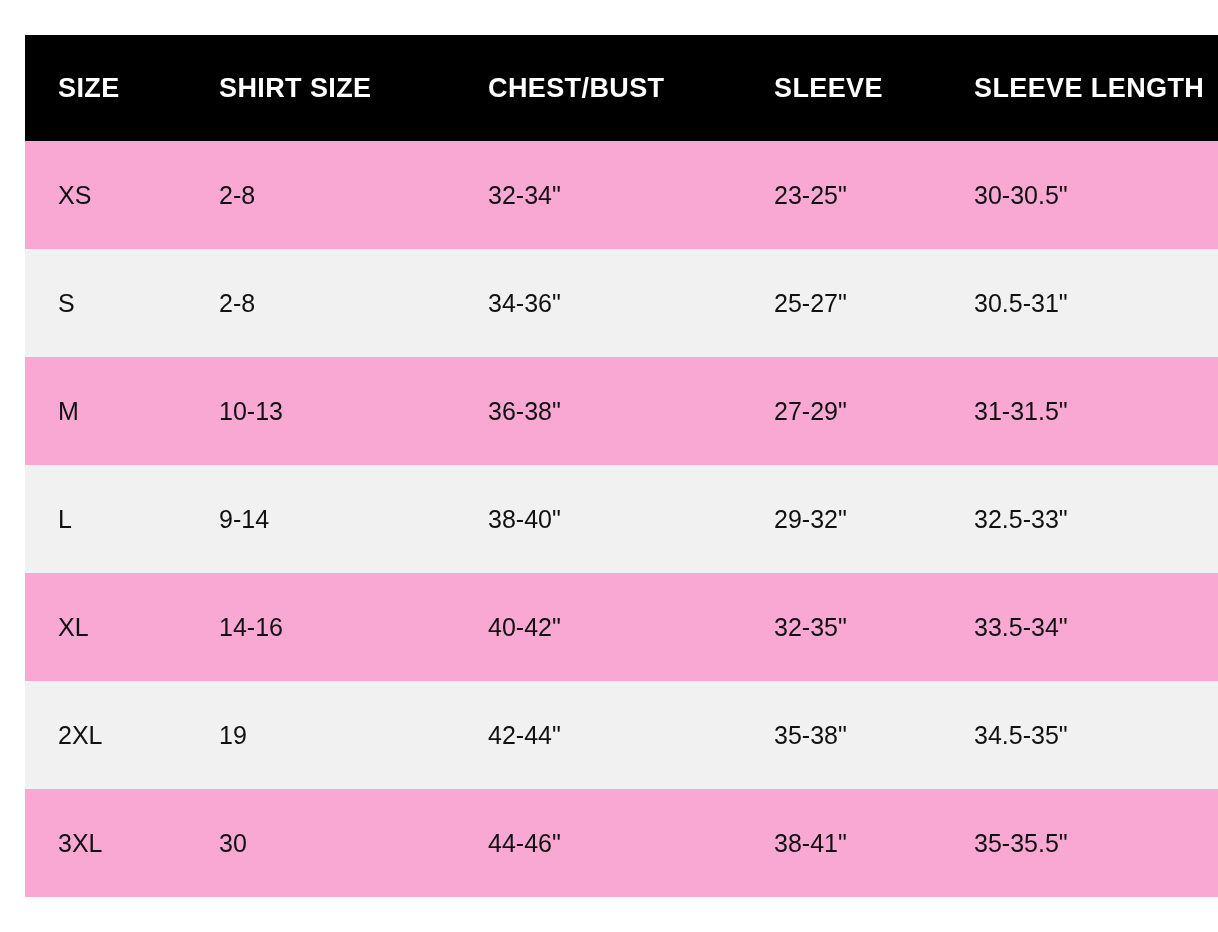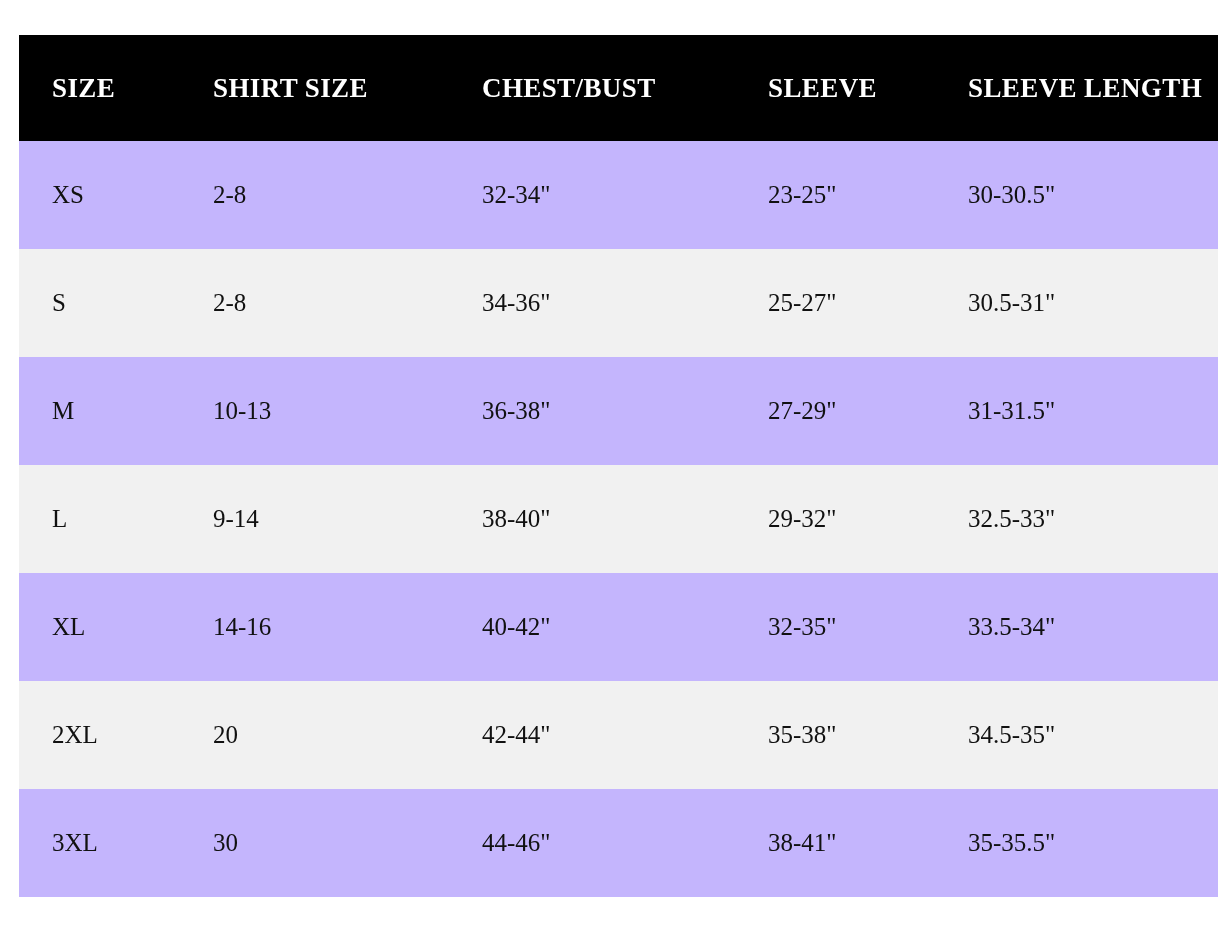--- a/index.html
+++ b/index.html
@@ -15,24 +15,23 @@
     overflow: hidden;
   }
   .page {
     position: relative;
     width: 1218px;
     height: 932px;
     background: #ffffff;
   }
   .table-wrap {
     position: absolute;
-    left: 19px;
+    left: 25px;
     top: 35px;
     width: 1145px;
-    font-family: Liberation Serif, serif;
   }
   table.size-table {
     border-collapse: collapse;
     width: 1145px;
     table-layout: fixed;
   }
   table.size-table thead tr {
     background: #000000;
   }
   table.size-table thead th {
@@ -51,21 +50,21 @@
     color: #111111;
     text-align: left;
     height: 108px;
     vertical-align: middle;
     padding: 0;
   }
   table.size-table tbody tr.alt td {
     background: #f1f1f1;
   }
   table.size-table tbody tr.plain td {
-    background: #c4b5fd;
+    background: #f9a8d4;
   }
   
   .c0 { width: 130px; padding-left: 33px !important; }
   .c1 { width: 245px; padding-left: 31px !important; }
   .c2 { width: 263px; padding-left: 24px !important; }
   .c3 { width: 170px; padding-left: 23px !important; }
   .c4 { width: 337px; padding-left: 30px !important; }
 </style>
 </head>
 <body>
@@ -113,21 +112,21 @@
         </tr>
         <tr class="plain">
           <td class="c0">XL</td>
           <td class="c1">14-16</td>
           <td class="c2">40-42"</td>
           <td class="c3">32-35"</td>
           <td class="c4">33.5-34"</td>
         </tr>
         <tr class="alt">
           <td class="c0">2XL</td>
-          <td class="c1">20</td>
+          <td class="c1">19</td>
           <td class="c2">42-44"</td>
           <td class="c3">35-38"</td>
           <td class="c4">34.5-35"</td>
         </tr>
         <tr class="plain">
           <td class="c0">3XL</td>
           <td class="c1">30</td>
           <td class="c2">44-46"</td>
           <td class="c3">38-41"</td>
           <td class="c4">35-35.5"</td>

